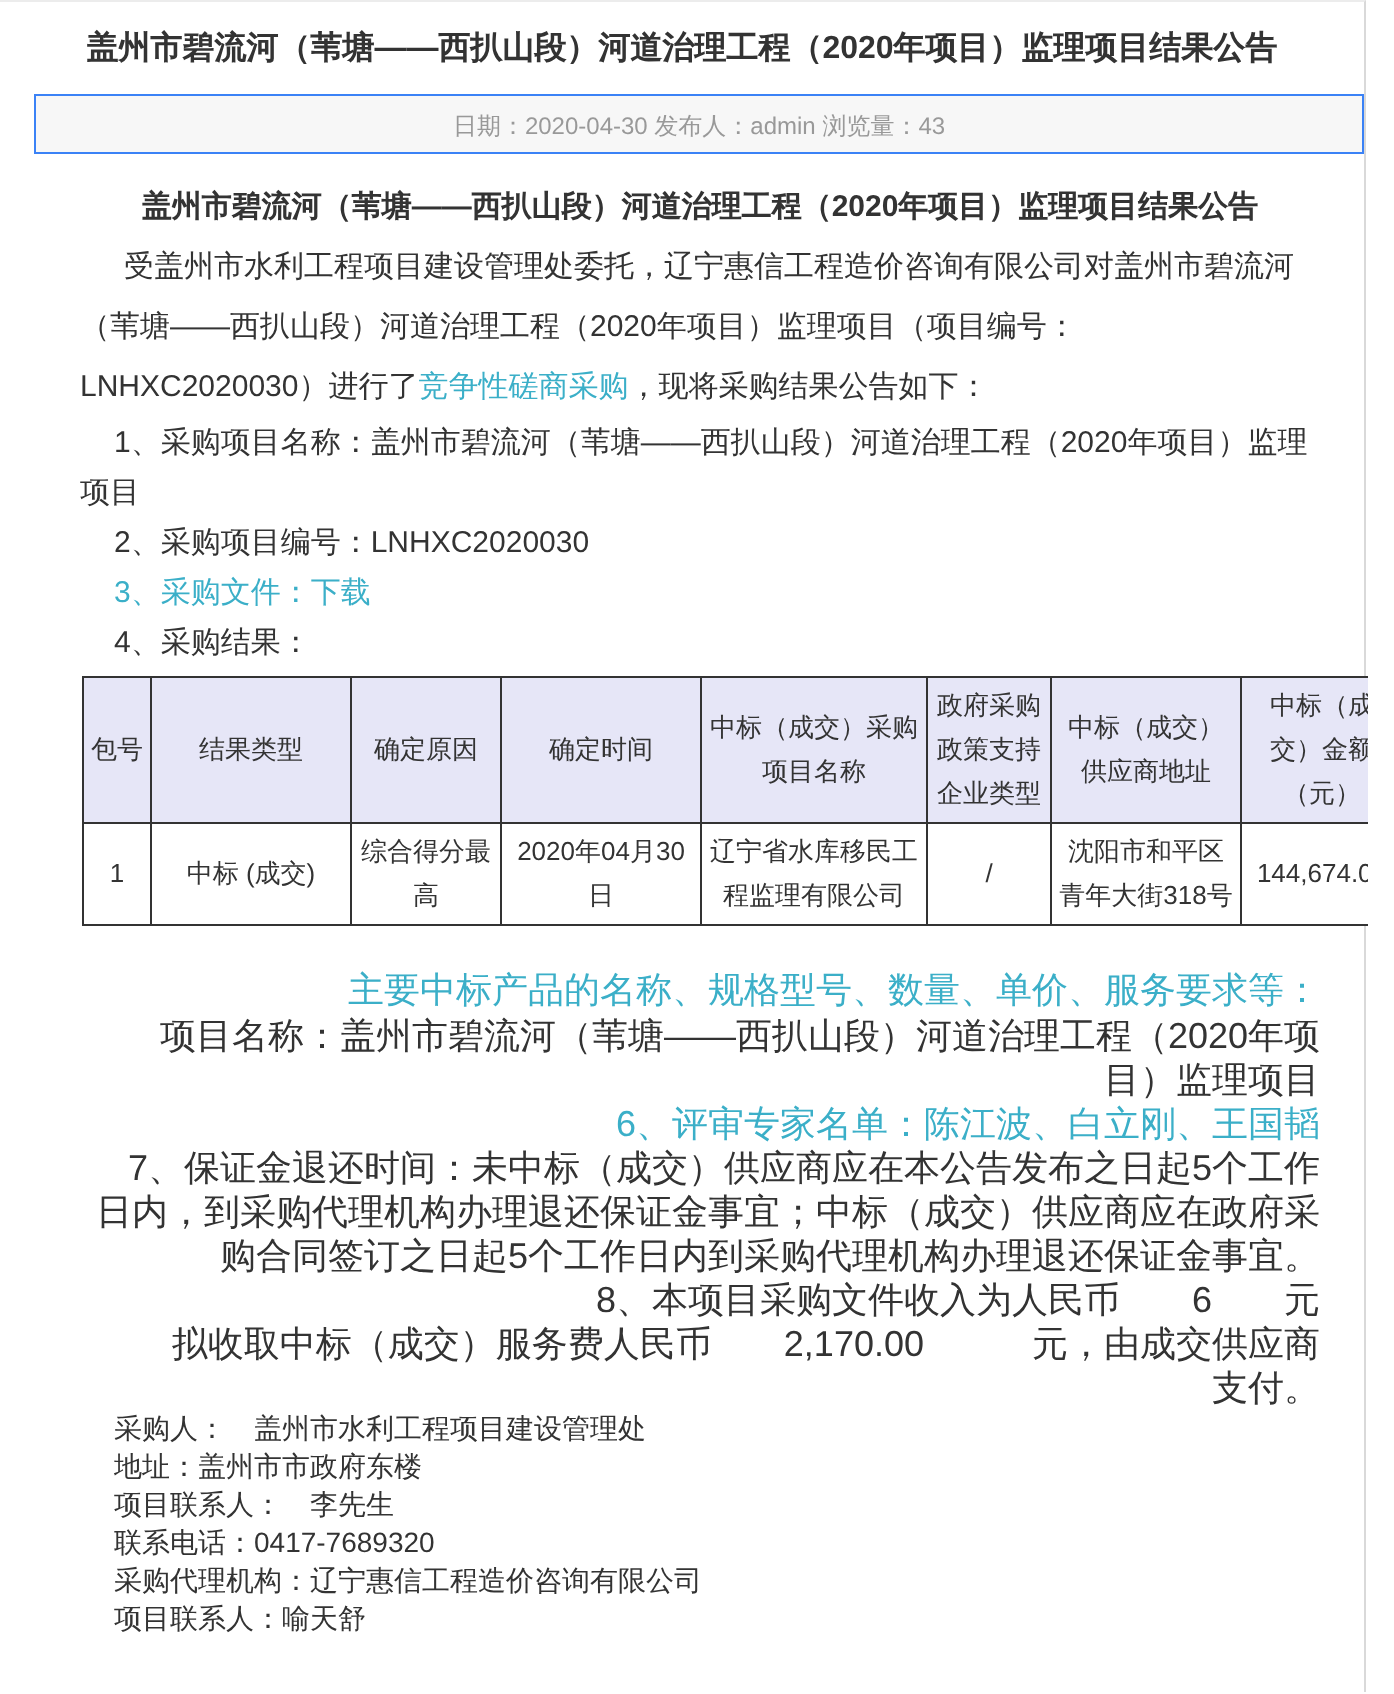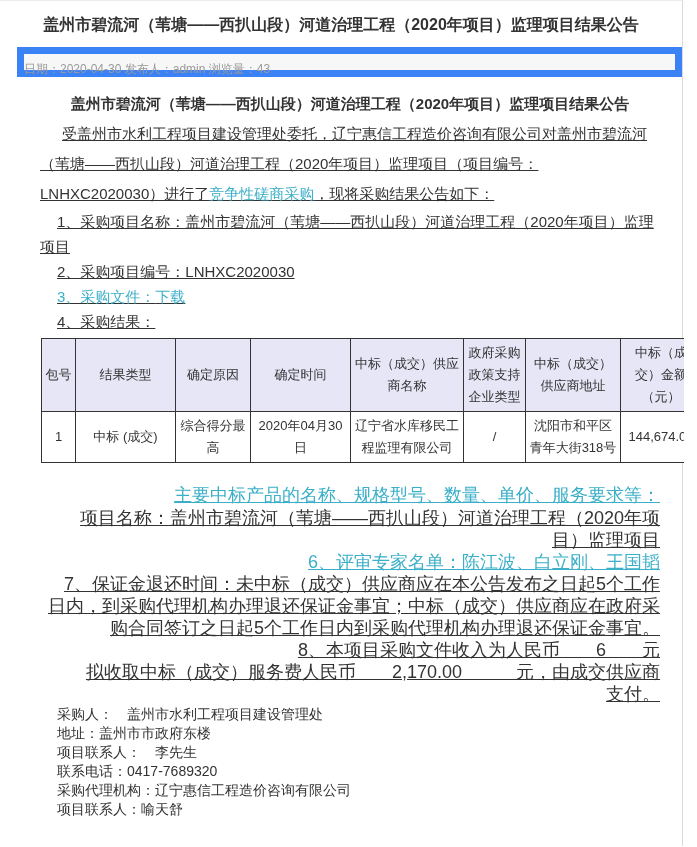--- a/index.html
+++ b/index.html
@@ -10,26 +10,26 @@
   }
   .page{
     width:683px;min-height:846px;box-sizing:border-box;background:#fff;
     border-top:1px solid #ececec;border-right:1px solid #d9d9d9;
   }
   .page-title{
     margin:12px 28px 9px;text-align:center;
     font-size:16px;font-weight:bold;color:#333;line-height:24px;
   }
   .meta-bar{
-    margin:10px 0 0 17px;height:30px;line-height:30px;
-    background:var(--meta-bg,#f7f7f7);border:7px solid #3b82f6;box-sizing:border-box;
+    margin:10px 0 0 17px;height:30px;line-height:30px;text-align:center;
+    background:var(--meta-bg,#f7f7f7);border:1px solid #3b82f6;box-sizing:border-box;
     color:var(--meta-text,#999);font-size:12px;
   }
   .article{padding:12px 22px 0 40px;font-size:15px;line-height:30px;}
-  .article p{margin:0;text-decoration:underline;}
+  .article p{margin:0;}
   .sub-title{text-align:center;font-weight:bold;font-size:15px;line-height:30px;margin:0;}
   .intro{text-indent:22px;}
   .list-item{text-indent:17px;line-height:25px;}
   .teal{color:var(--accent-teal,#3bafc8);}
   a.link{color:var(--accent-teal,#3bafc8);text-decoration:none;cursor:pointer;}
 
   .table-wrap{width:643px;overflow:hidden;margin:4px 0 20px 1px;}
   table.results{border-collapse:collapse;table-layout:fixed;width:660px;}
   table.results th,table.results td{
     border:1px solid var(--table-border,#333);
@@ -81,21 +81,21 @@
             <col style="width:62px">
             <col style="width:95px">
             <col style="width:81px">
         </colgroup>
         <thead>
           <tr>
             <th>包号</th>
             <th>结果类型</th>
             <th class="teal">确定原因</th>
             <th class="teal">确定时间</th>
-            <th class="teal">中标（成交）供应商名称</th>
+            <th class="teal">中标（成交）采购项目名称</th>
             <th class="teal">政府采购政策支持企业类型</th>
             <th class="teal">中标（成交）供应商地址</th>
             <th>中标（成交）金额（元）</th>
           </tr>
         </thead>
         <tbody>
           <tr>
             <td>1</td>
             <td>中标 (成交)</td>
             <td>综合得分最高</td>

